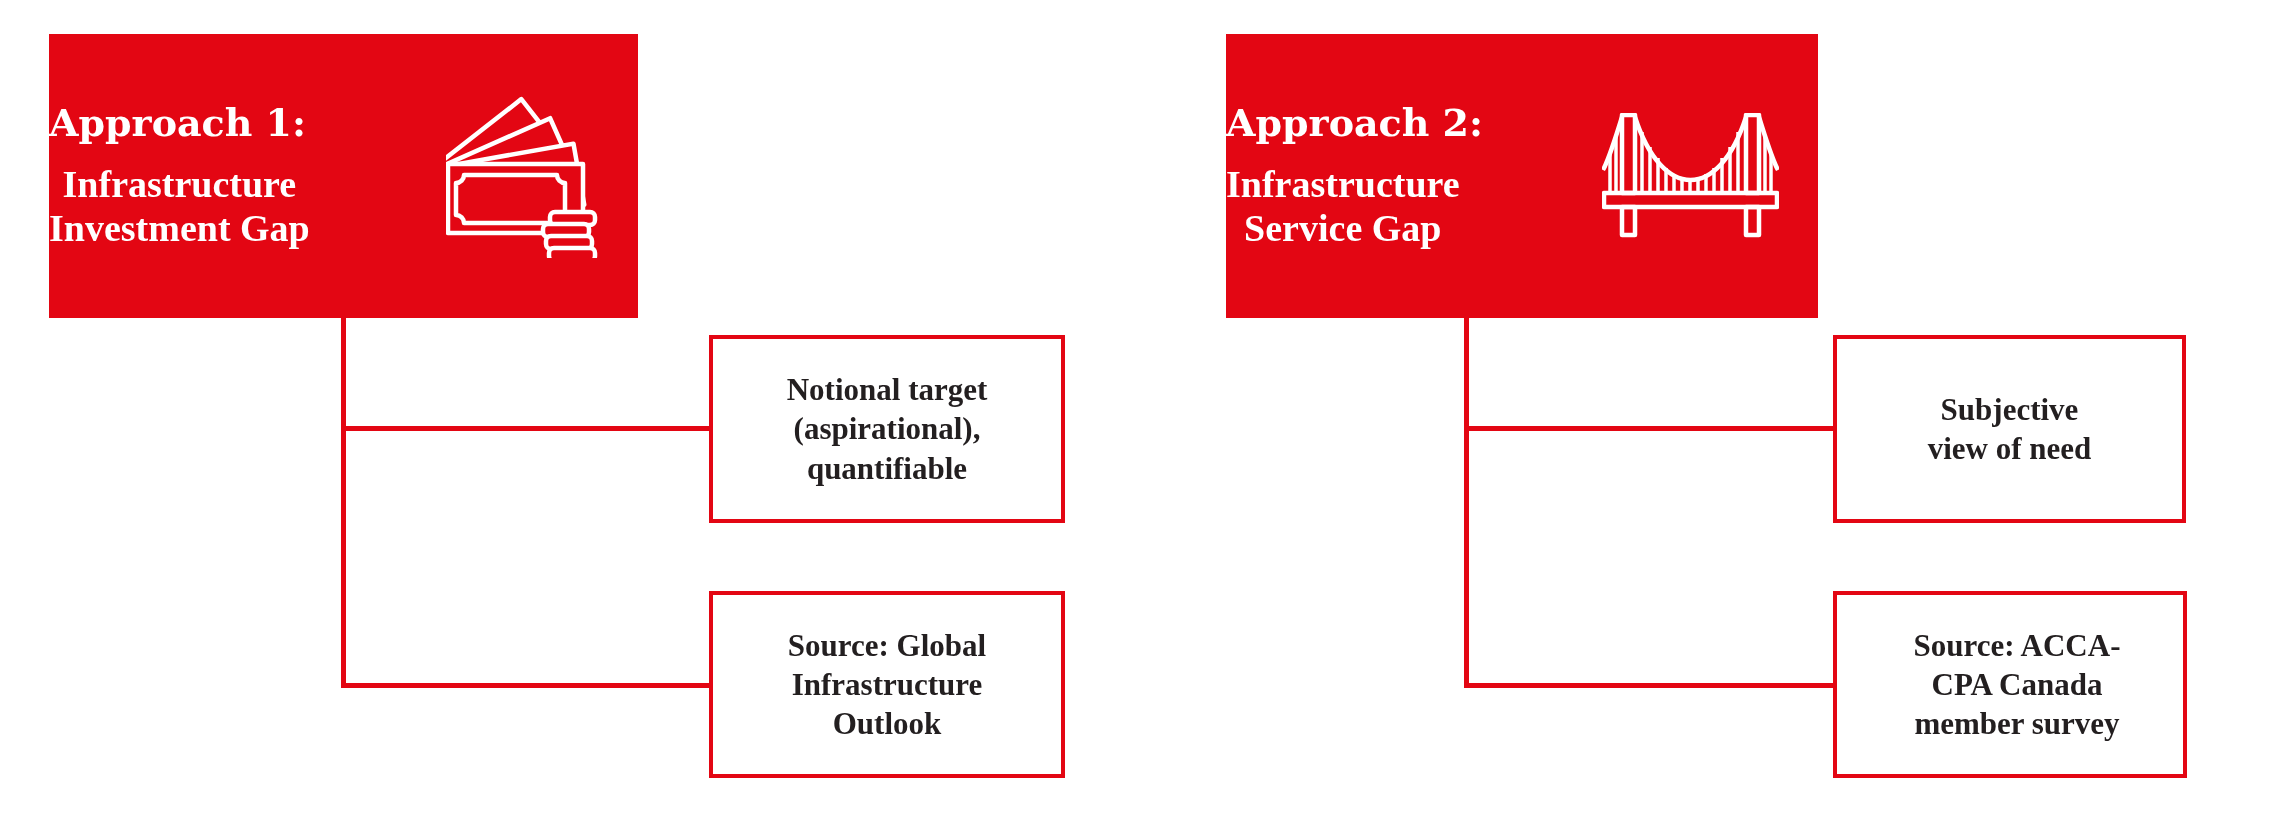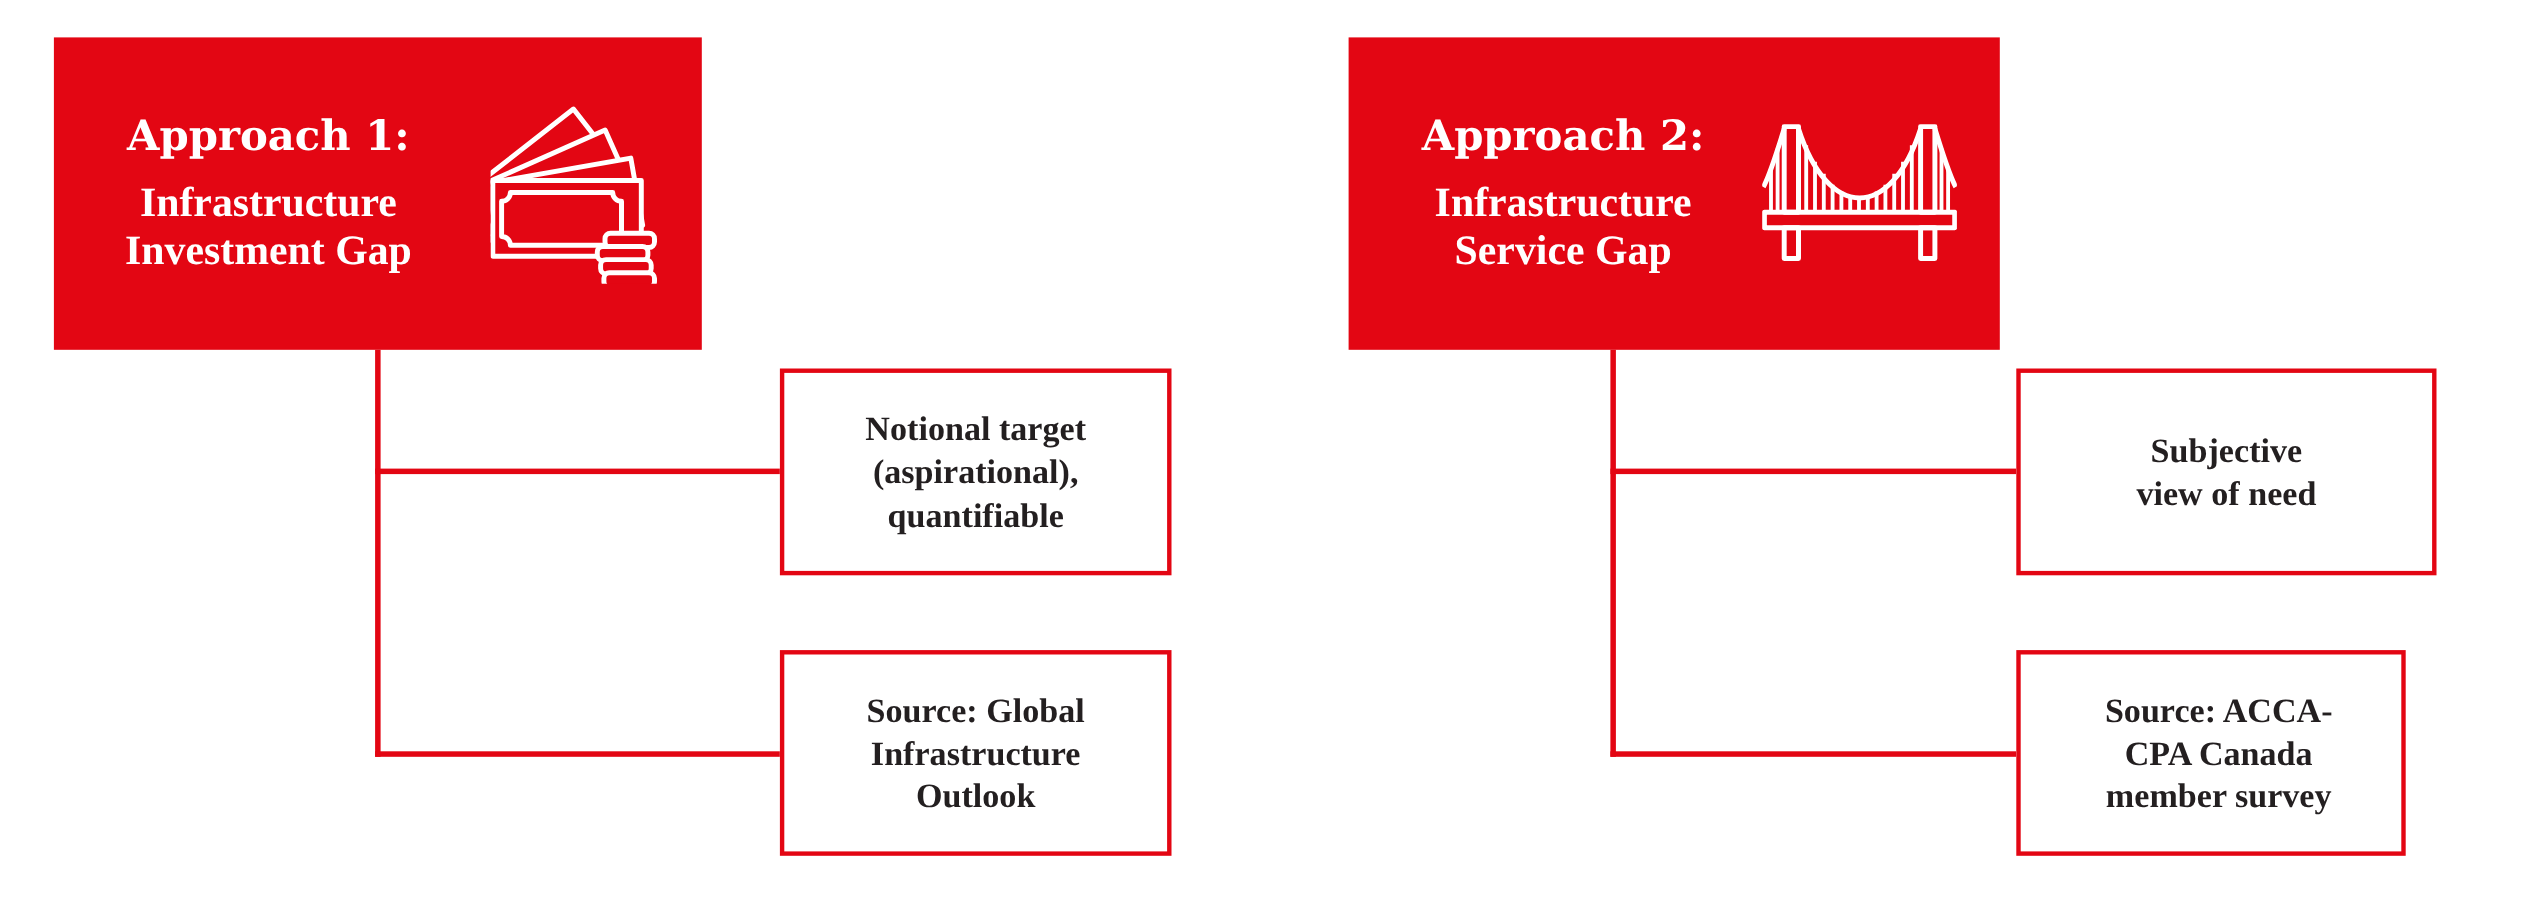--- a/index.html
+++ b/index.html
@@ -14,21 +14,21 @@
     position:absolute;
     background:#E30613;
     color:#ffffff;
   }
   .box-a1 { left:49px;  top:34px; width:589px; height:284px; }
   .box-a2 { left:1226px; top:34px; width:592px; height:284px; }
   .redbox-text {
     position:absolute; left:0; top:0;
     width:390px; height:100%;
     display:flex; flex-direction:column;
-    justify-content:center; align-items:center;
+    justify-content:center; align-items:flex-start;
     text-align:center;
   }
   .redbox-title {
     font-size:38px; font-weight:600; line-height:1.18;
     margin-bottom:16px;
   }
   .redbox-subtitle {
     font-size:38px; font-weight:600; line-height:1.18;
   }
   .multiline { white-space:pre-line;font-family:Liberation Serif, serif; }
@@ -40,21 +40,21 @@
     background:#ffffff;
     border:4px solid #E30613;
     box-sizing:border-box;
     display:flex; align-items:center; justify-content:center;
     text-align:center;
     color:#231F20;
     font-size:31px; font-weight:600; line-height:1.26;
   }
   .child-l1 { left:709px;  top:335px; width:356px; height:188px; }
   .child-l2 { left:709px;  top:591px; width:356px; height:187px; }
-  .child-r1 { left:1833px; top:335px; width:382px; height:188px; }
+  .child-r1 { left:1833px; top:335px; width:353px; height:188px; }
   .child-r2 { left:1833px; top:591px; width:354px; height:187px;padding-left:14px; }
   .connector { position:absolute; background:#E30613; }
   .conn-v-left  { left:341px;  top:318px; width:5px;  height:370px; }
   .conn-h1-left { left:341px;  top:426px; width:368px; height:5px; }
   .conn-h2-left { left:341px;  top:683px; width:368px; height:5px; }
   .conn-v-right  { left:1464px; top:318px; width:5px;  height:370px; }
   .conn-h1-right { left:1464px; top:426px; width:369px; height:5px; }
   .conn-h2-right { left:1464px; top:683px; width:369px; height:5px; }
   svg { display:block; }
 </style>

